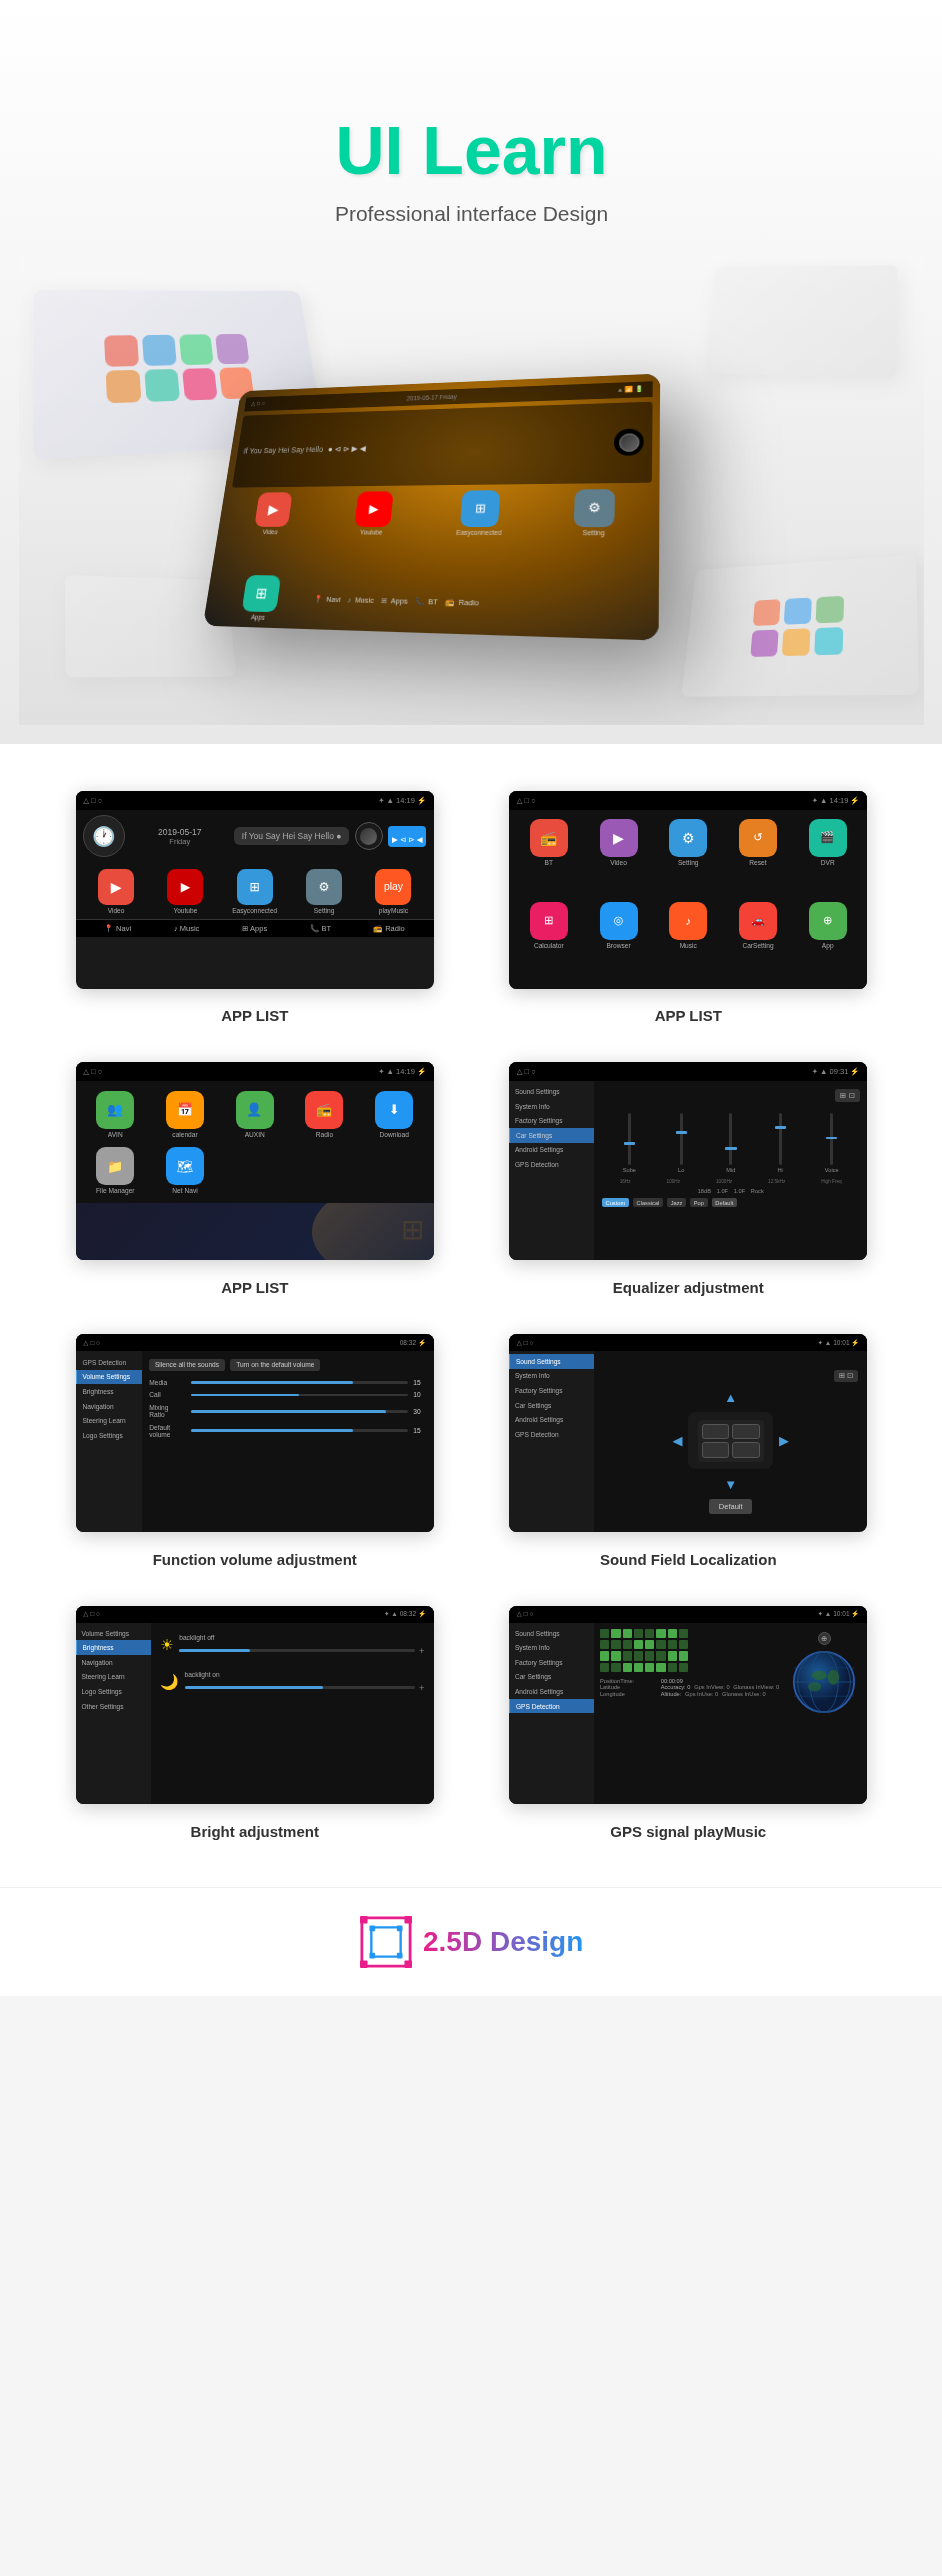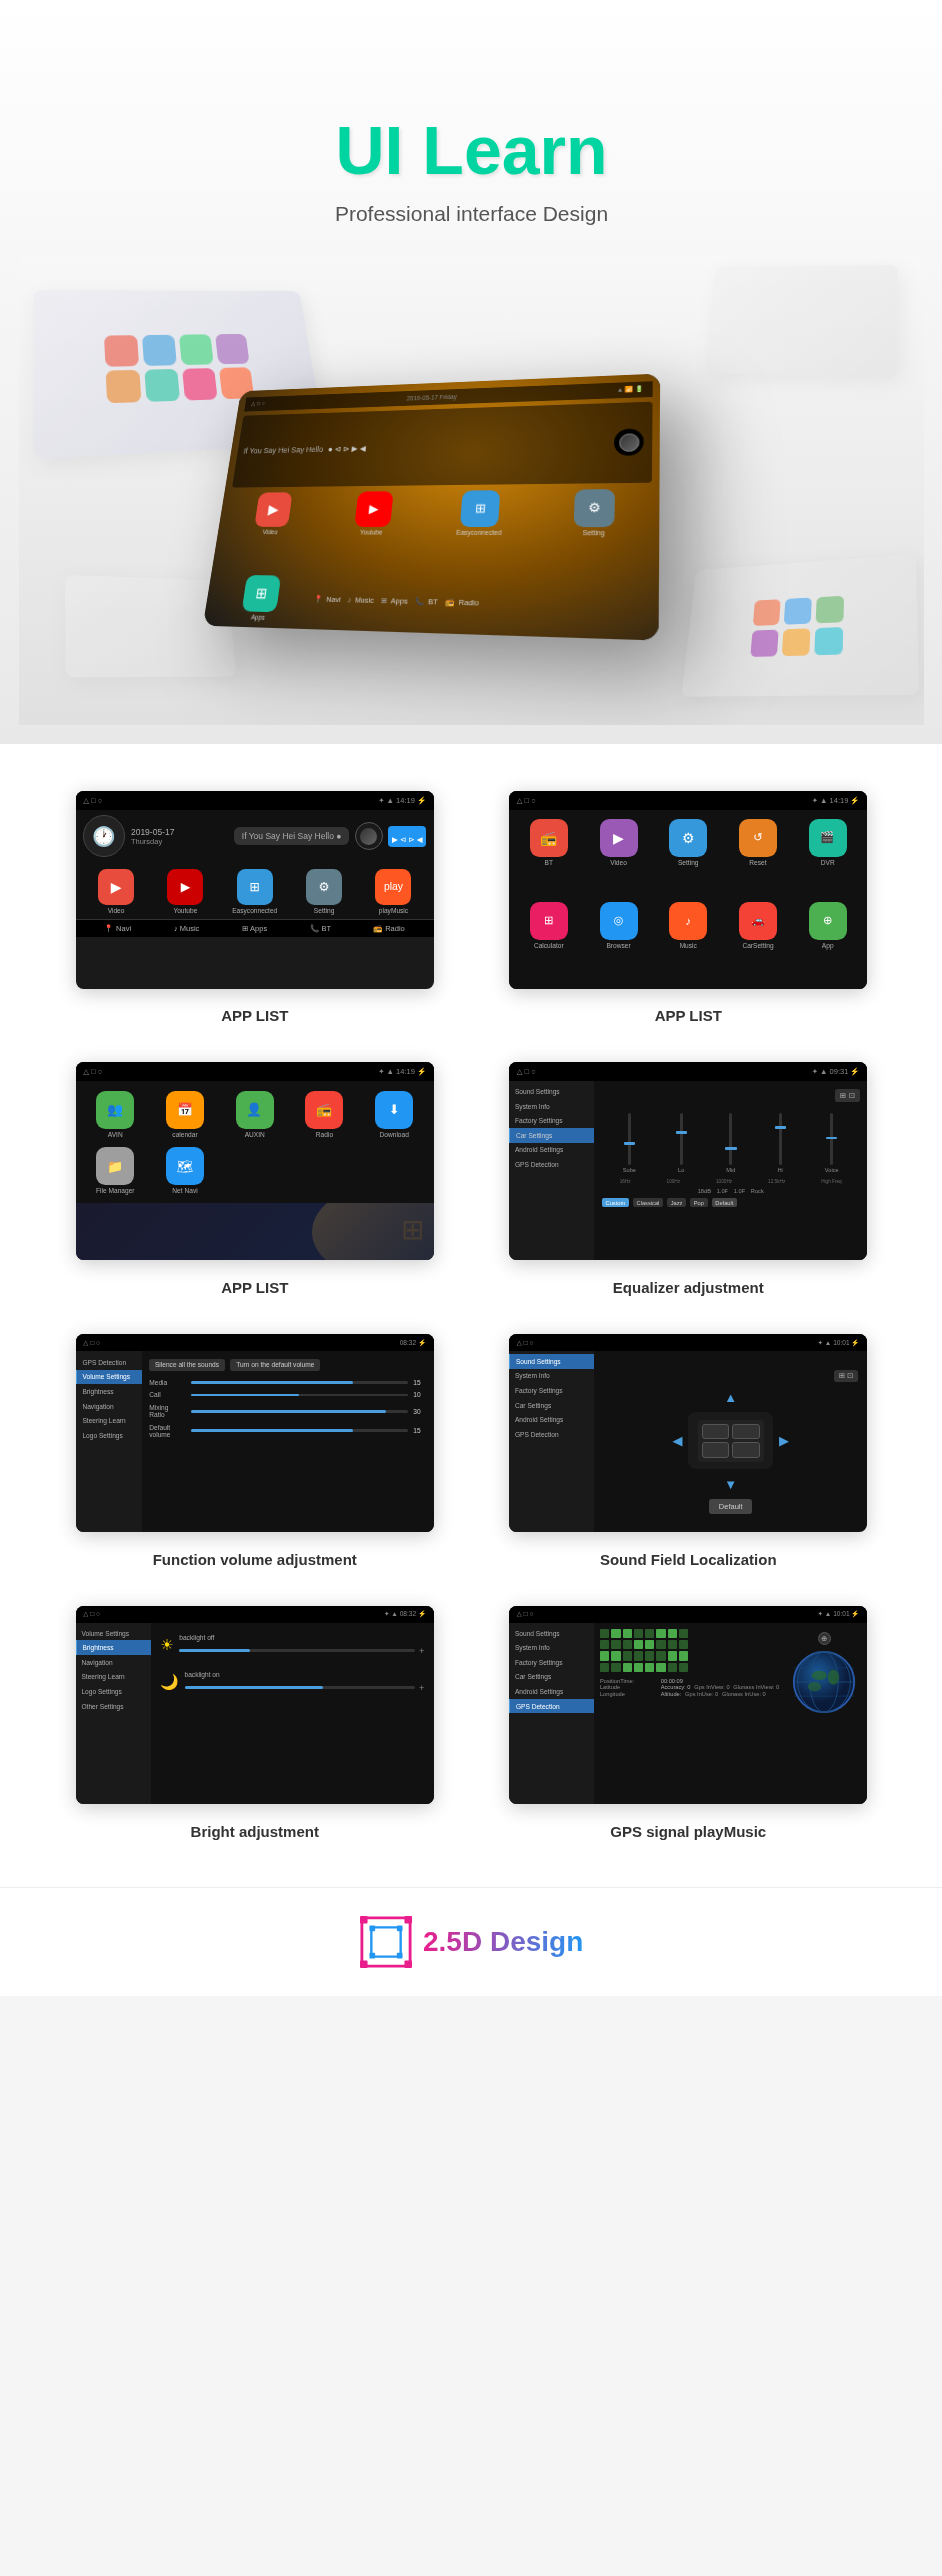--- a/index.html
+++ b/index.html
@@ -352,23 +352,23 @@
       <div class="app-list-screen">
         <div class="screen-statusbar">
           <span class="status-text">△ □ ○</span>
           <span class="status-text">✦ ▲ 14:19 ⚡</span>
         </div>
 
         <div style="display:flex;gap:5.7px;padding:5.7px 7.5px;background:#111;align-items:center;">
           <div style="width:42px;height:42px;background:#222;border-radius:50%;border:1.9px solid #444;display:flex;align-items:center;justify-content:center;">
             <span style="font-size:19px;color:#ccc;">🕐</span>
           </div>
-          <div style="flex:1;text-align:left;">
+          <div style="flex:1;text-align:center;">
             <div style="font-size:8.5px;color:#aaa;">2019-05-17</div>
-            <div style="font-size:7.5px;color:#888;">Thursday</div>
+            <div style="font-size:7.5px;color:#888;">Friday</div>
           </div>
           <div style="background:#333;border-radius:5.7px;padding:3.8px 7.5px;display:flex;align-items:center;gap:3.8px;">
             <span style="font-size:8.5px;color:#aaa;">If You Say Hei Say Hello ●</span>
           </div>
           <div style="width:28px;height:28px;background:#1a1a1a;border-radius:50%;border:1.9px solid #555;display:flex;align-items:center;justify-content:center;">
             <div style="width:17px;height:17px;background:linear-gradient(135deg,#333,#666);border-radius:50%;"></div>
           </div>
           <div style="background:#2196f3;border-radius:3.8px;padding:1.9px 3.8px;">
             <span style="font-size:7.5px;color:white;">▶ ⊲ ⊳ ◀</span>
           </div>

